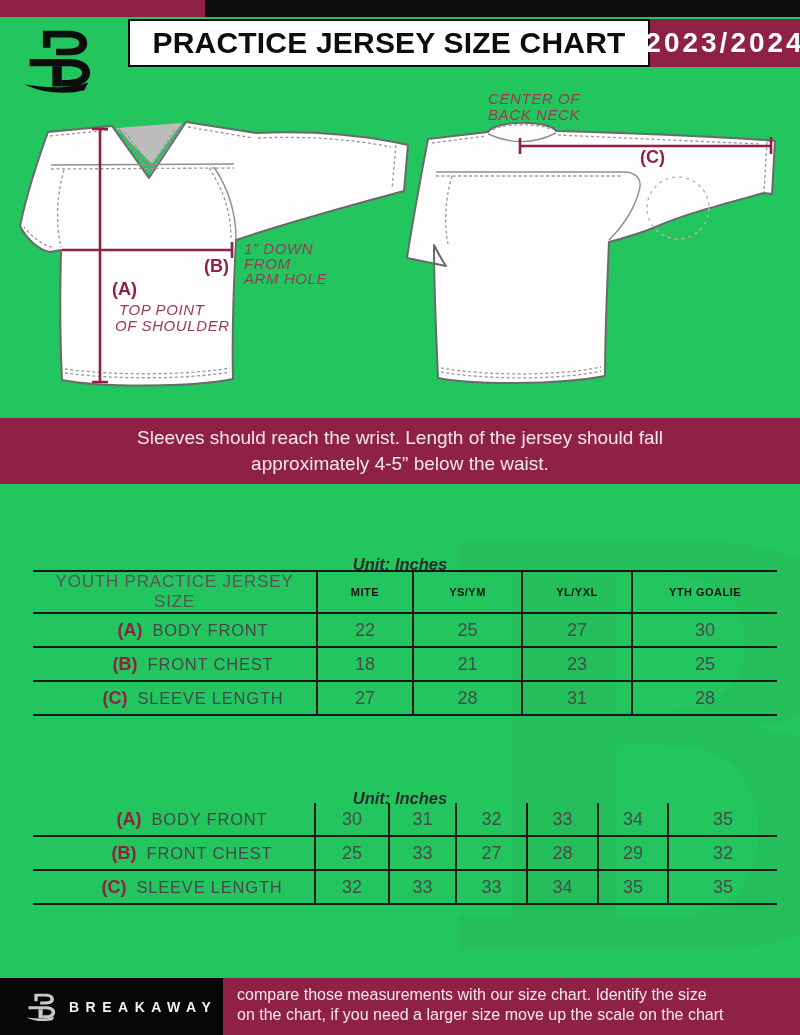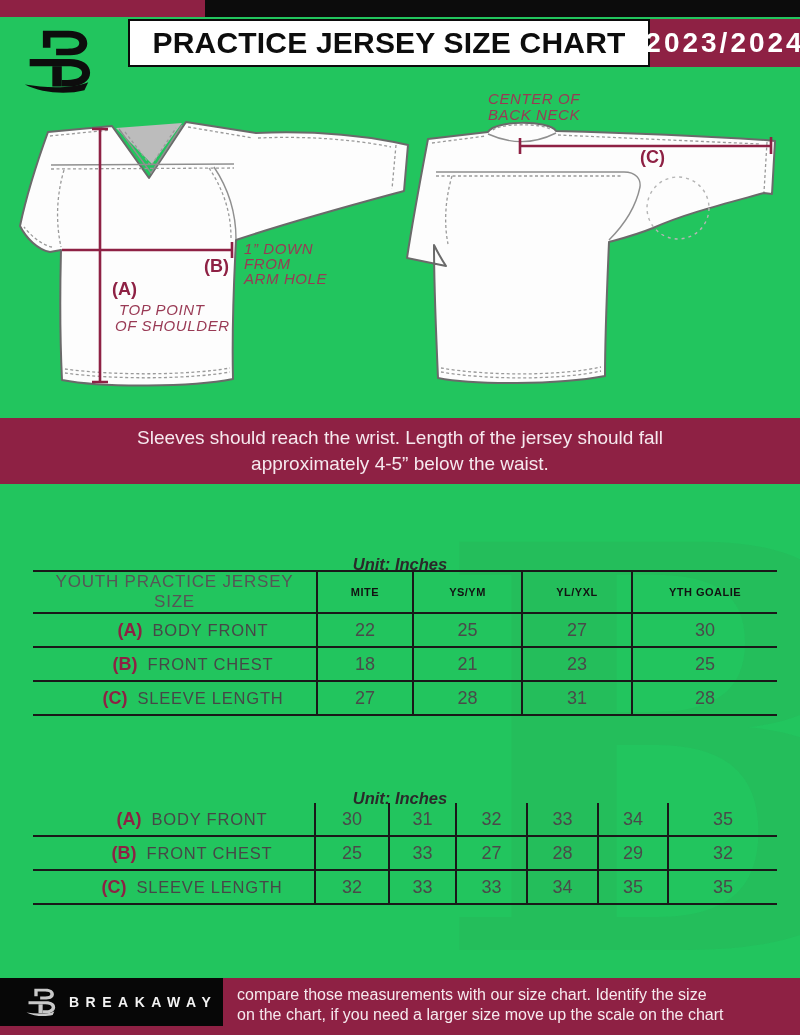--- a/index.html
+++ b/index.html
@@ -65,21 +65,21 @@
   .val { color:#4a4a4a; font-size:18px; }
   
   .watermark {
     position:absolute; left:433px; top:535px; z-index:0; pointer-events:none;
     font-family:"DejaVu Serif", serif; font-weight:bold; font-size:560px; line-height:0.78;
     color:rgba(70,65,60,0.055);
   }
   
   .footer { position:absolute; top:978px; left:0; width:800px; height:57px; background:#8e2144; z-index:3; }
   .footer-black {
-    position:absolute; top:0; left:0; width:223px; height:48px; background:#070707;
+    position:absolute; top:0; left:0; width:223px; height:57px; background:#070707;
     display:flex; align-items:center; padding-left:26px; box-sizing:border-box;
   }
   .footer-logo { width:30px; height:30px; margin-right:13px; flex:none; }
   .footer-brand { color:#f2f2f2; font-size:14px; font-weight:bold; letter-spacing:6.5px; white-space:nowrap; }
   .footer-note {
     position:absolute; top:0; left:223px; width:577px; height:57px; box-sizing:border-box;
     padding:7px 0 0 14px; color:#f6e9ee; font-size:16px; line-height:19.5px; white-space:nowrap;
   }
 </style>
 </head>

